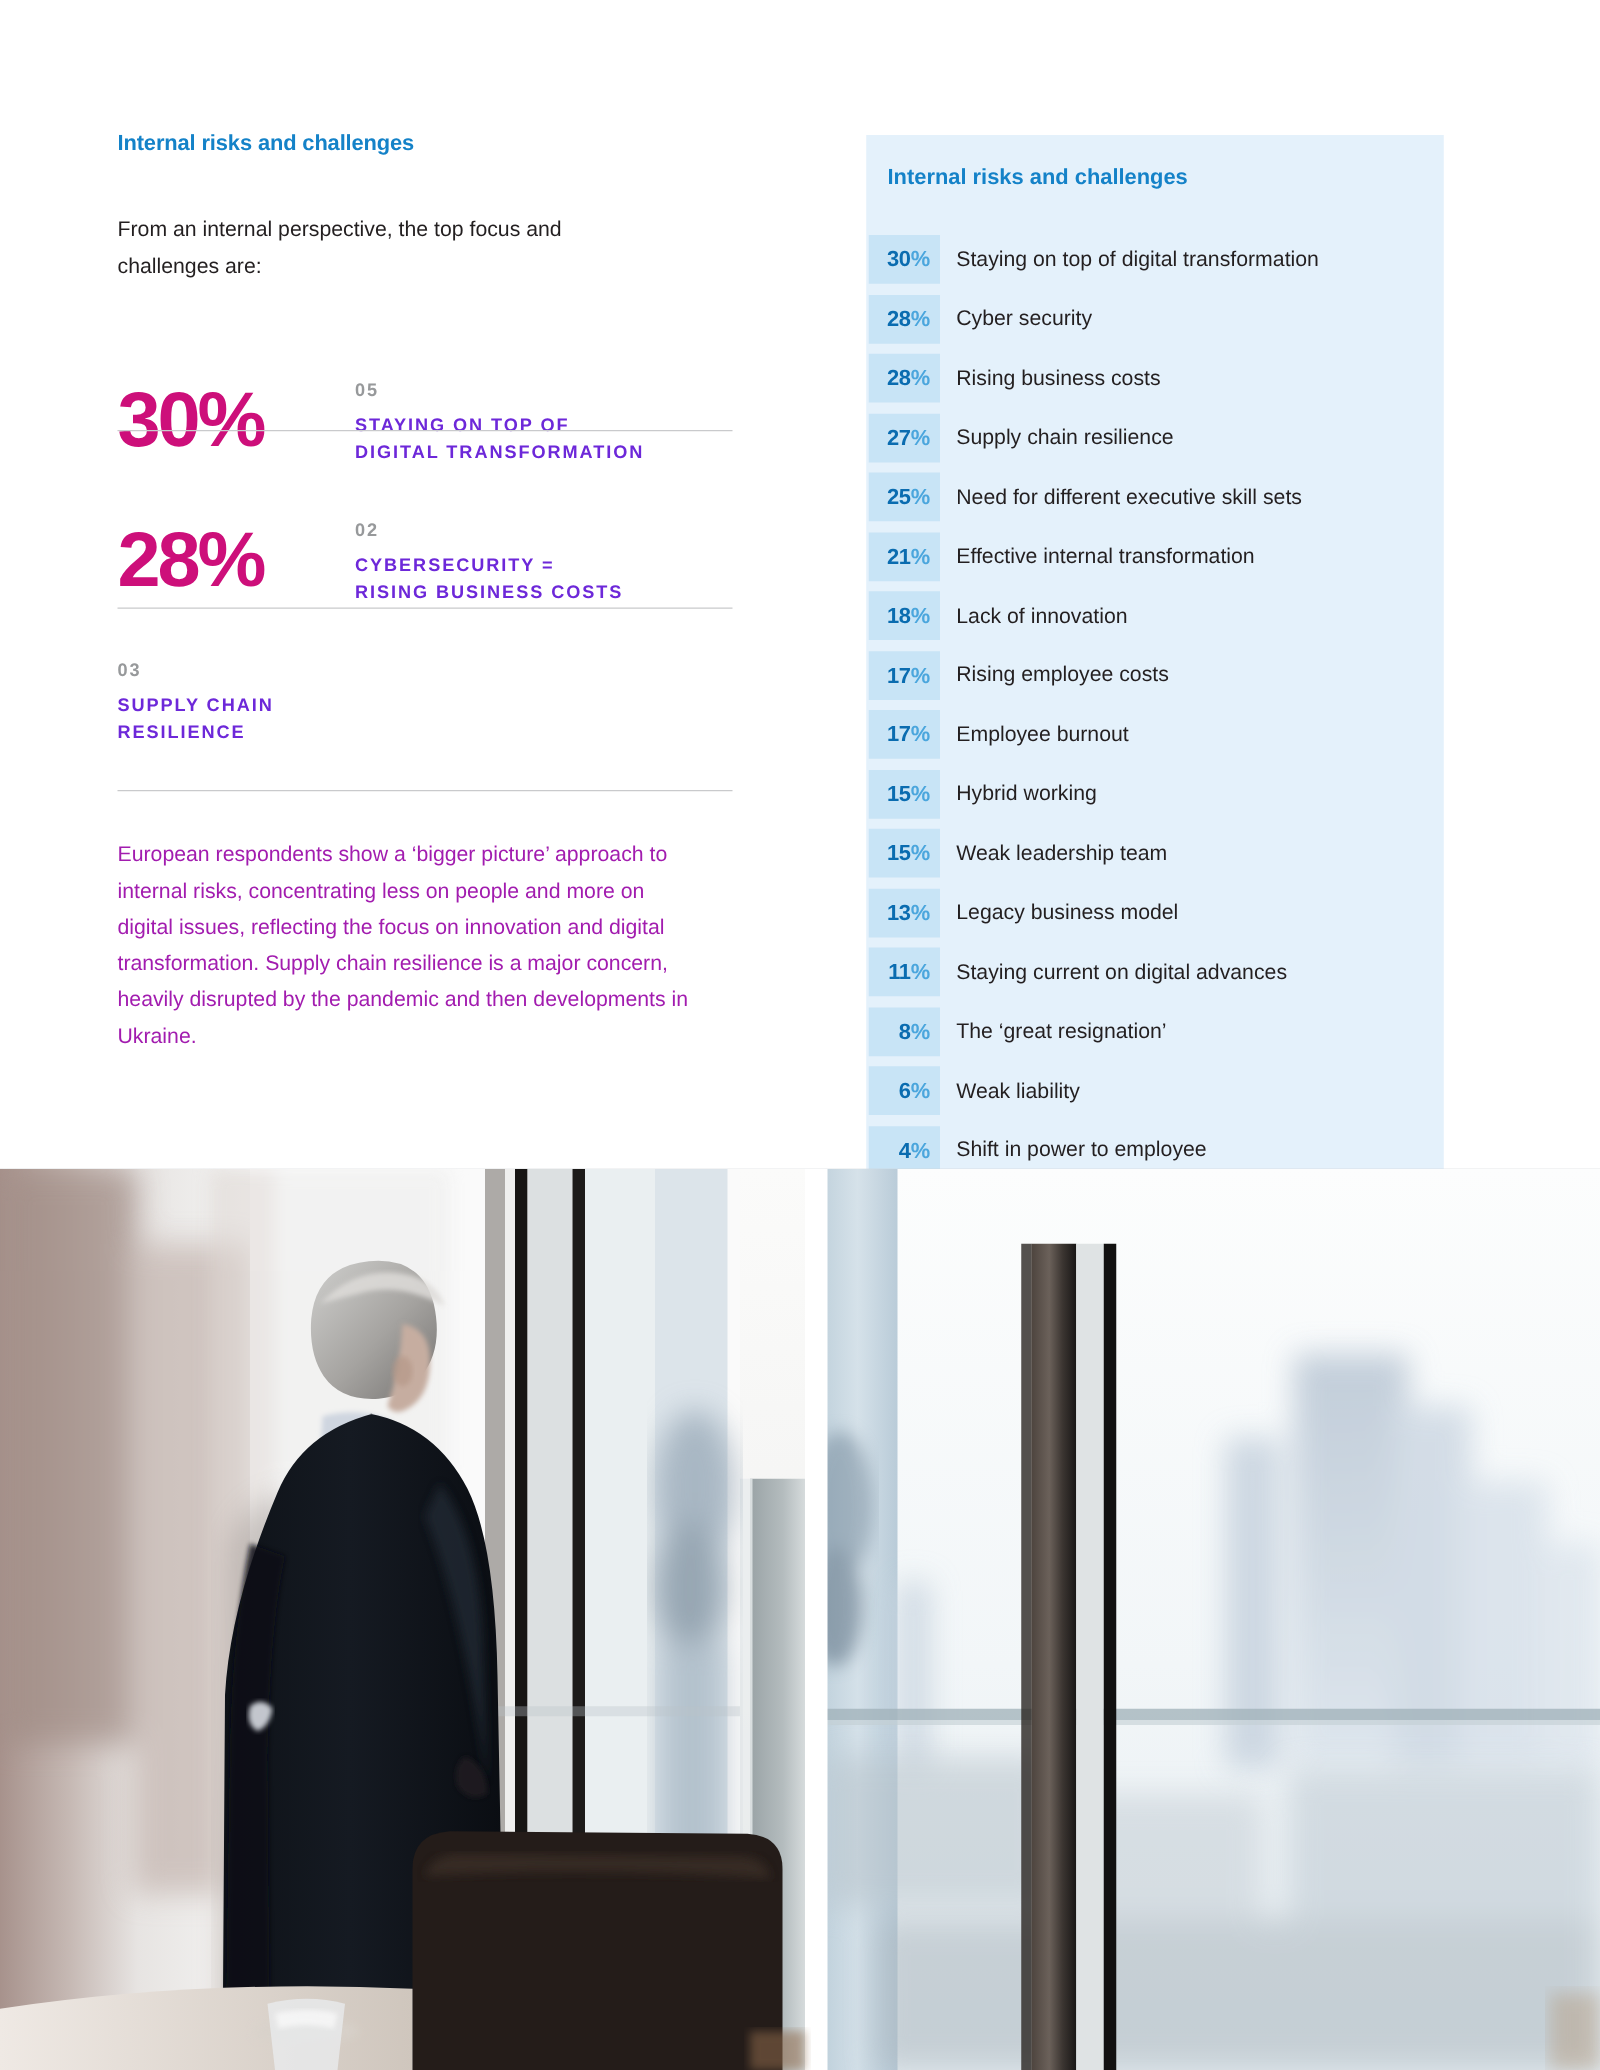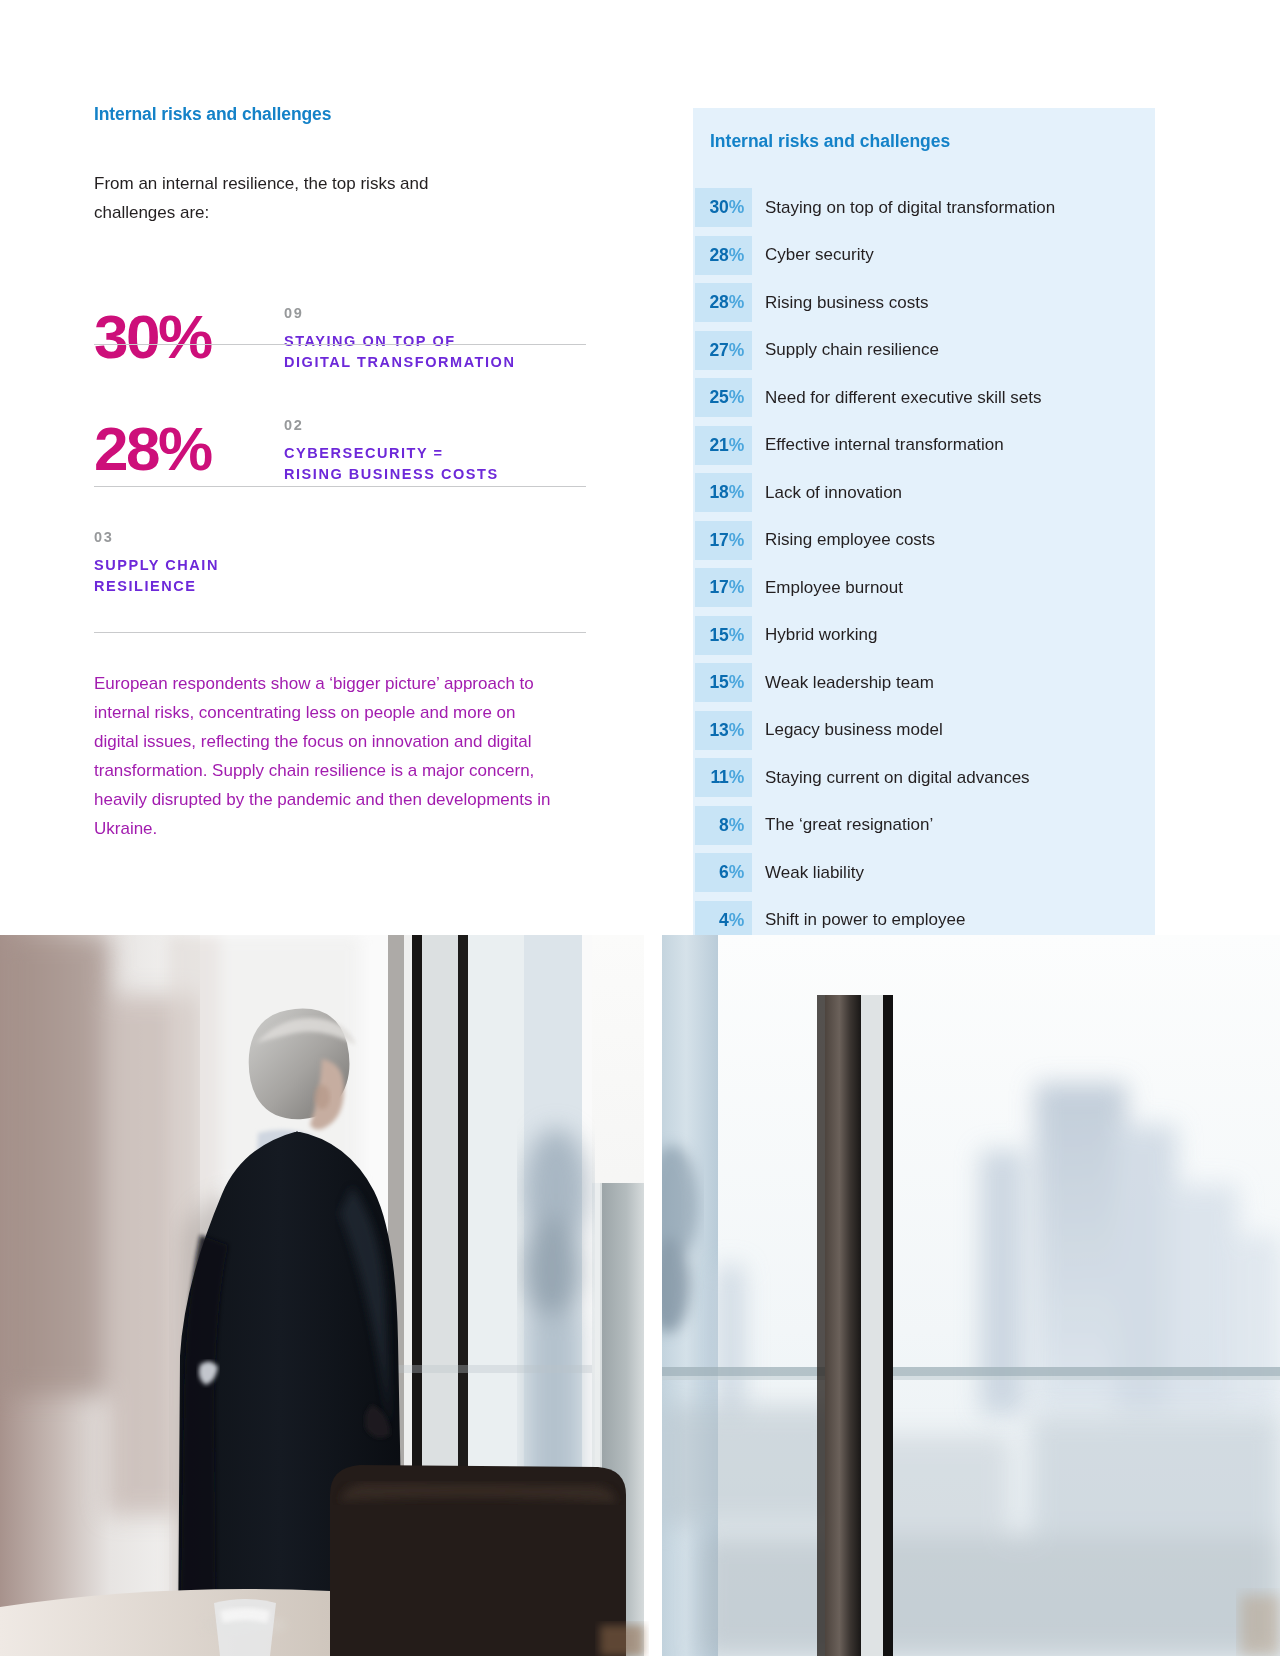--- a/index.html
+++ b/index.html
@@ -142,28 +142,28 @@
   }
   .photo svg { display:block; }
 </style>
 </head>
 <body>
 
 <div class="left-col">
 
   <h2 class="section-heading">Internal risks and challenges</h2>
 
-  <p class="intro-para">From an internal resilience, the top risks and challenges are:</p>
+  <p class="intro-para">From an internal perspective, the top focus and challenges are:</p>
 
   <div class="stat-list">
 
     <div class="stat-row">
       <div class="stat-pct">30%</div>
       <div class="stat-meta">
-        <div class="stat-index">09</div>
+        <div class="stat-index">05</div>
         <div class="stat-label">STAYING ON TOP OF
 DIGITAL TRANSFORMATION</div>
       </div>
     </div>
 
     <div class="stat-row">
       <div class="stat-pct">28%</div>
       <div class="stat-meta">
         <div class="stat-index">02</div>
         <div class="stat-label">CYBERSECURITY =

